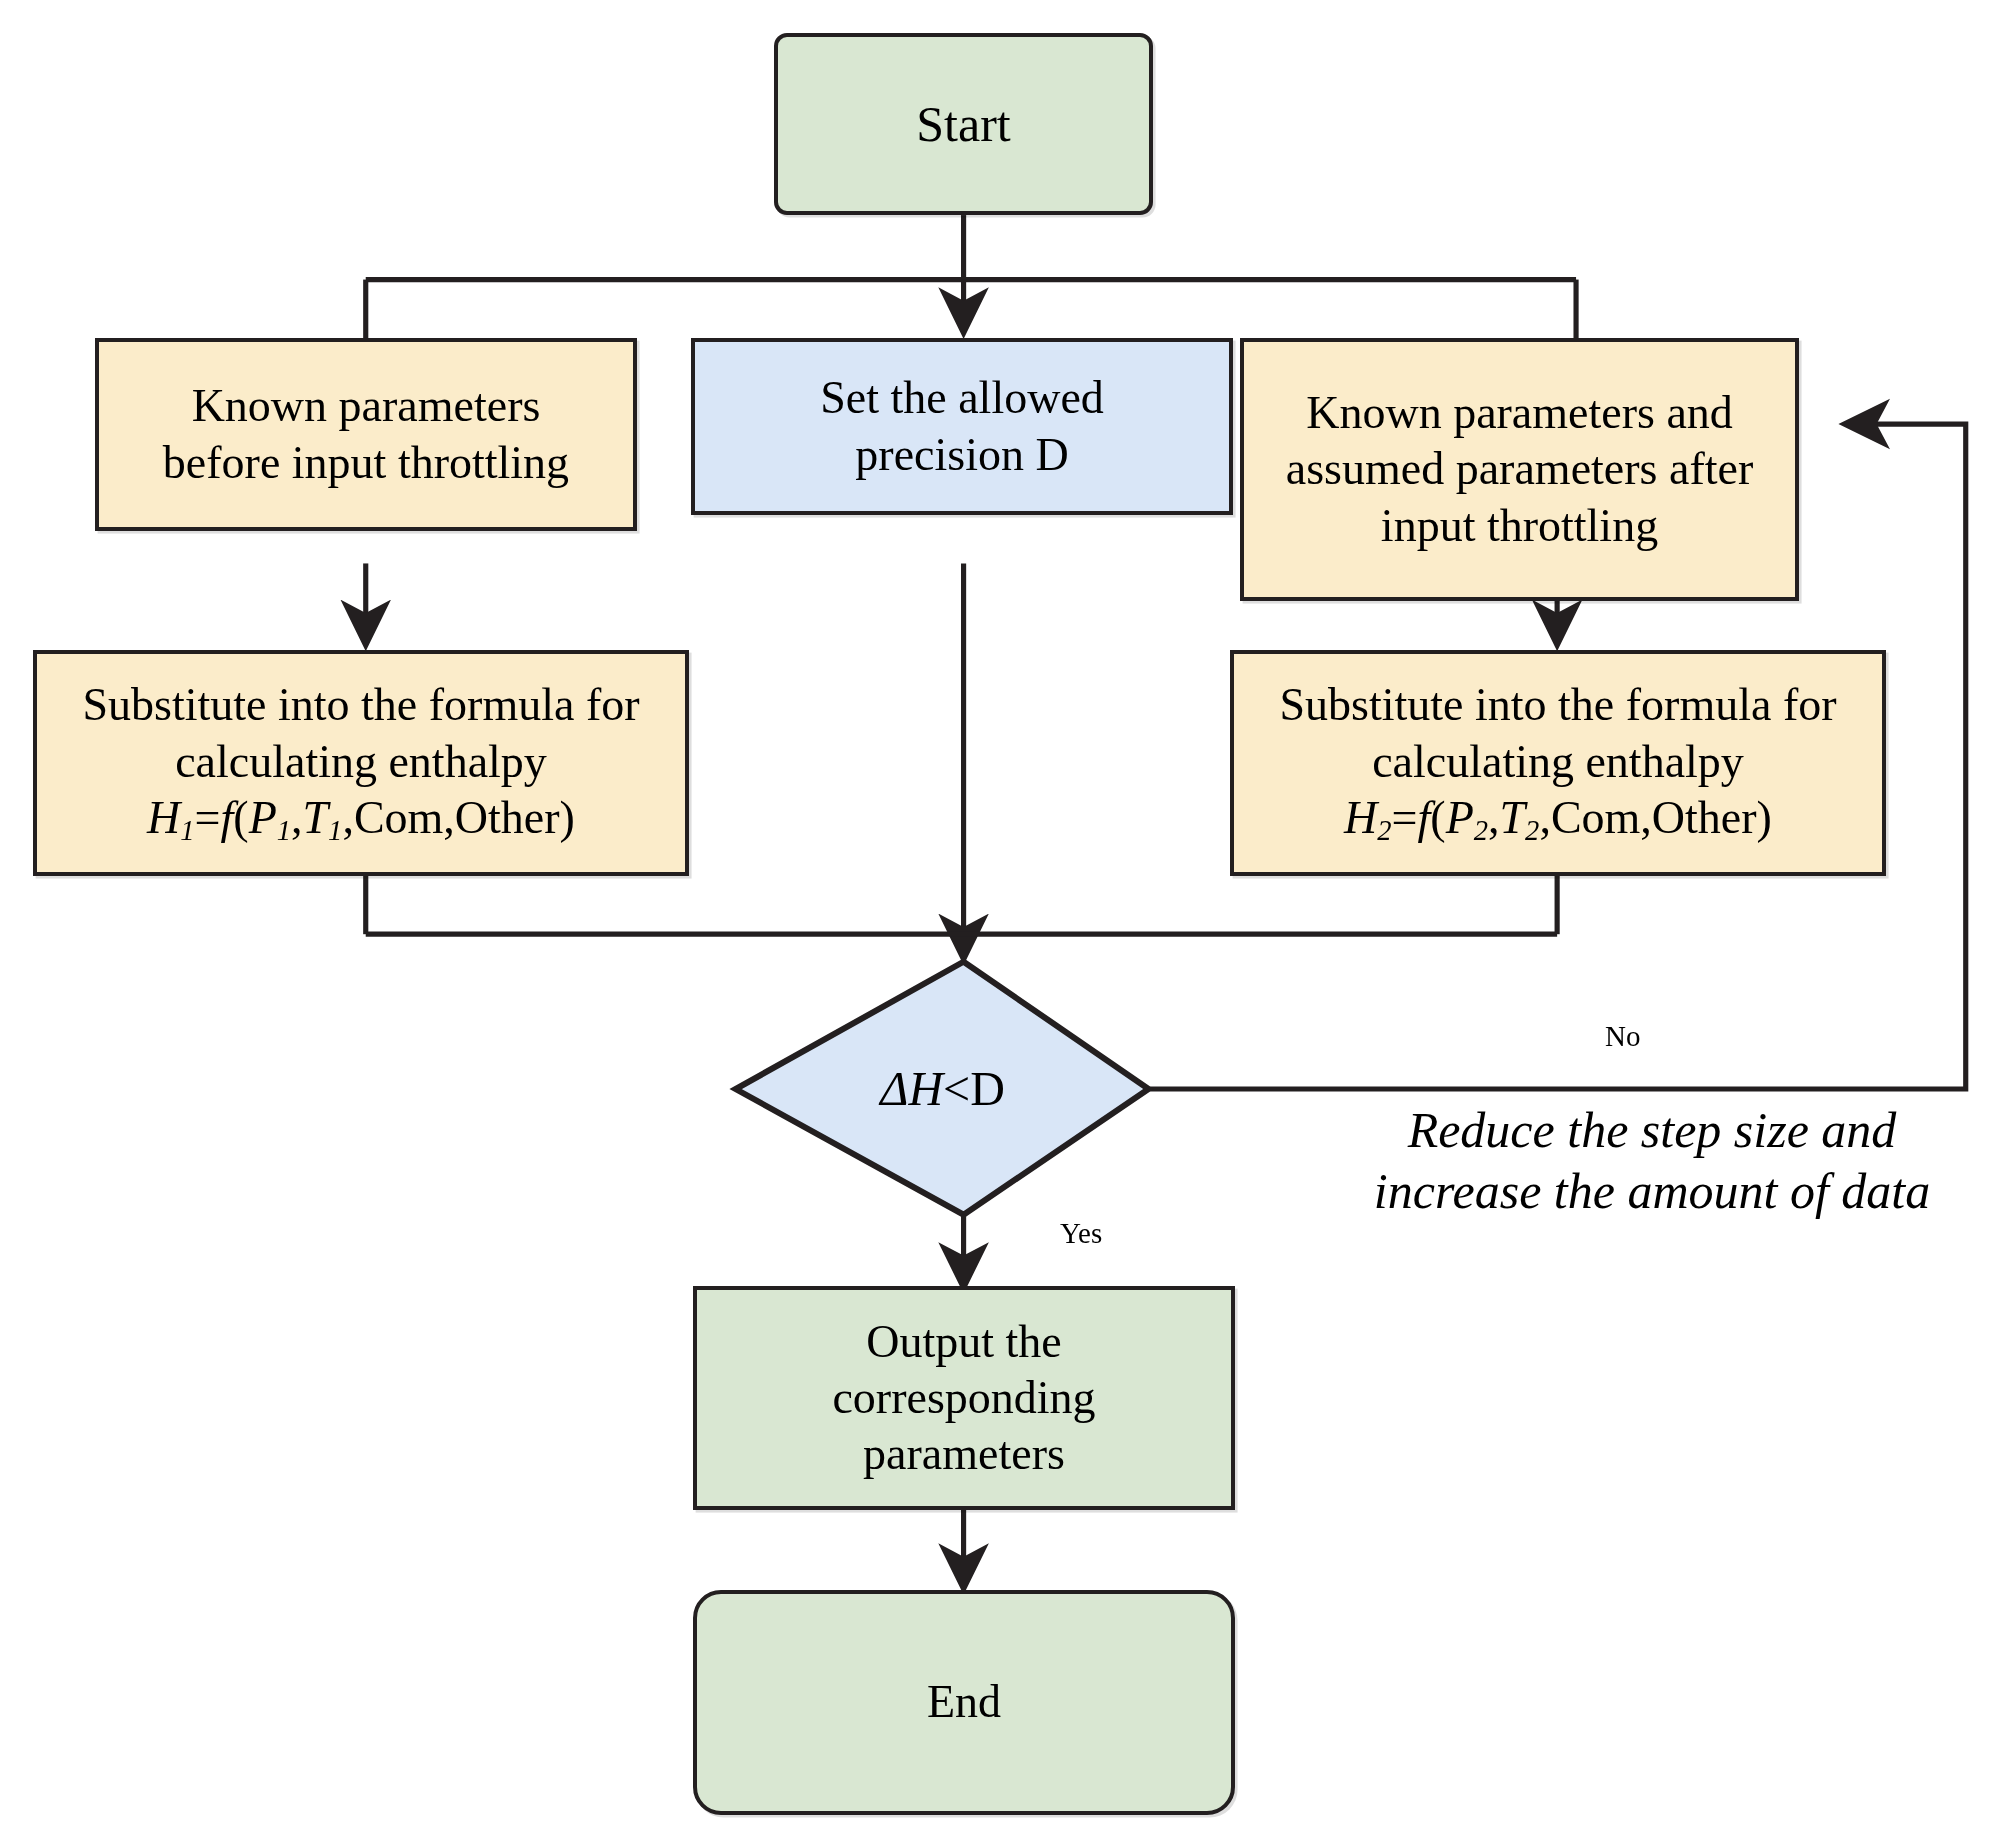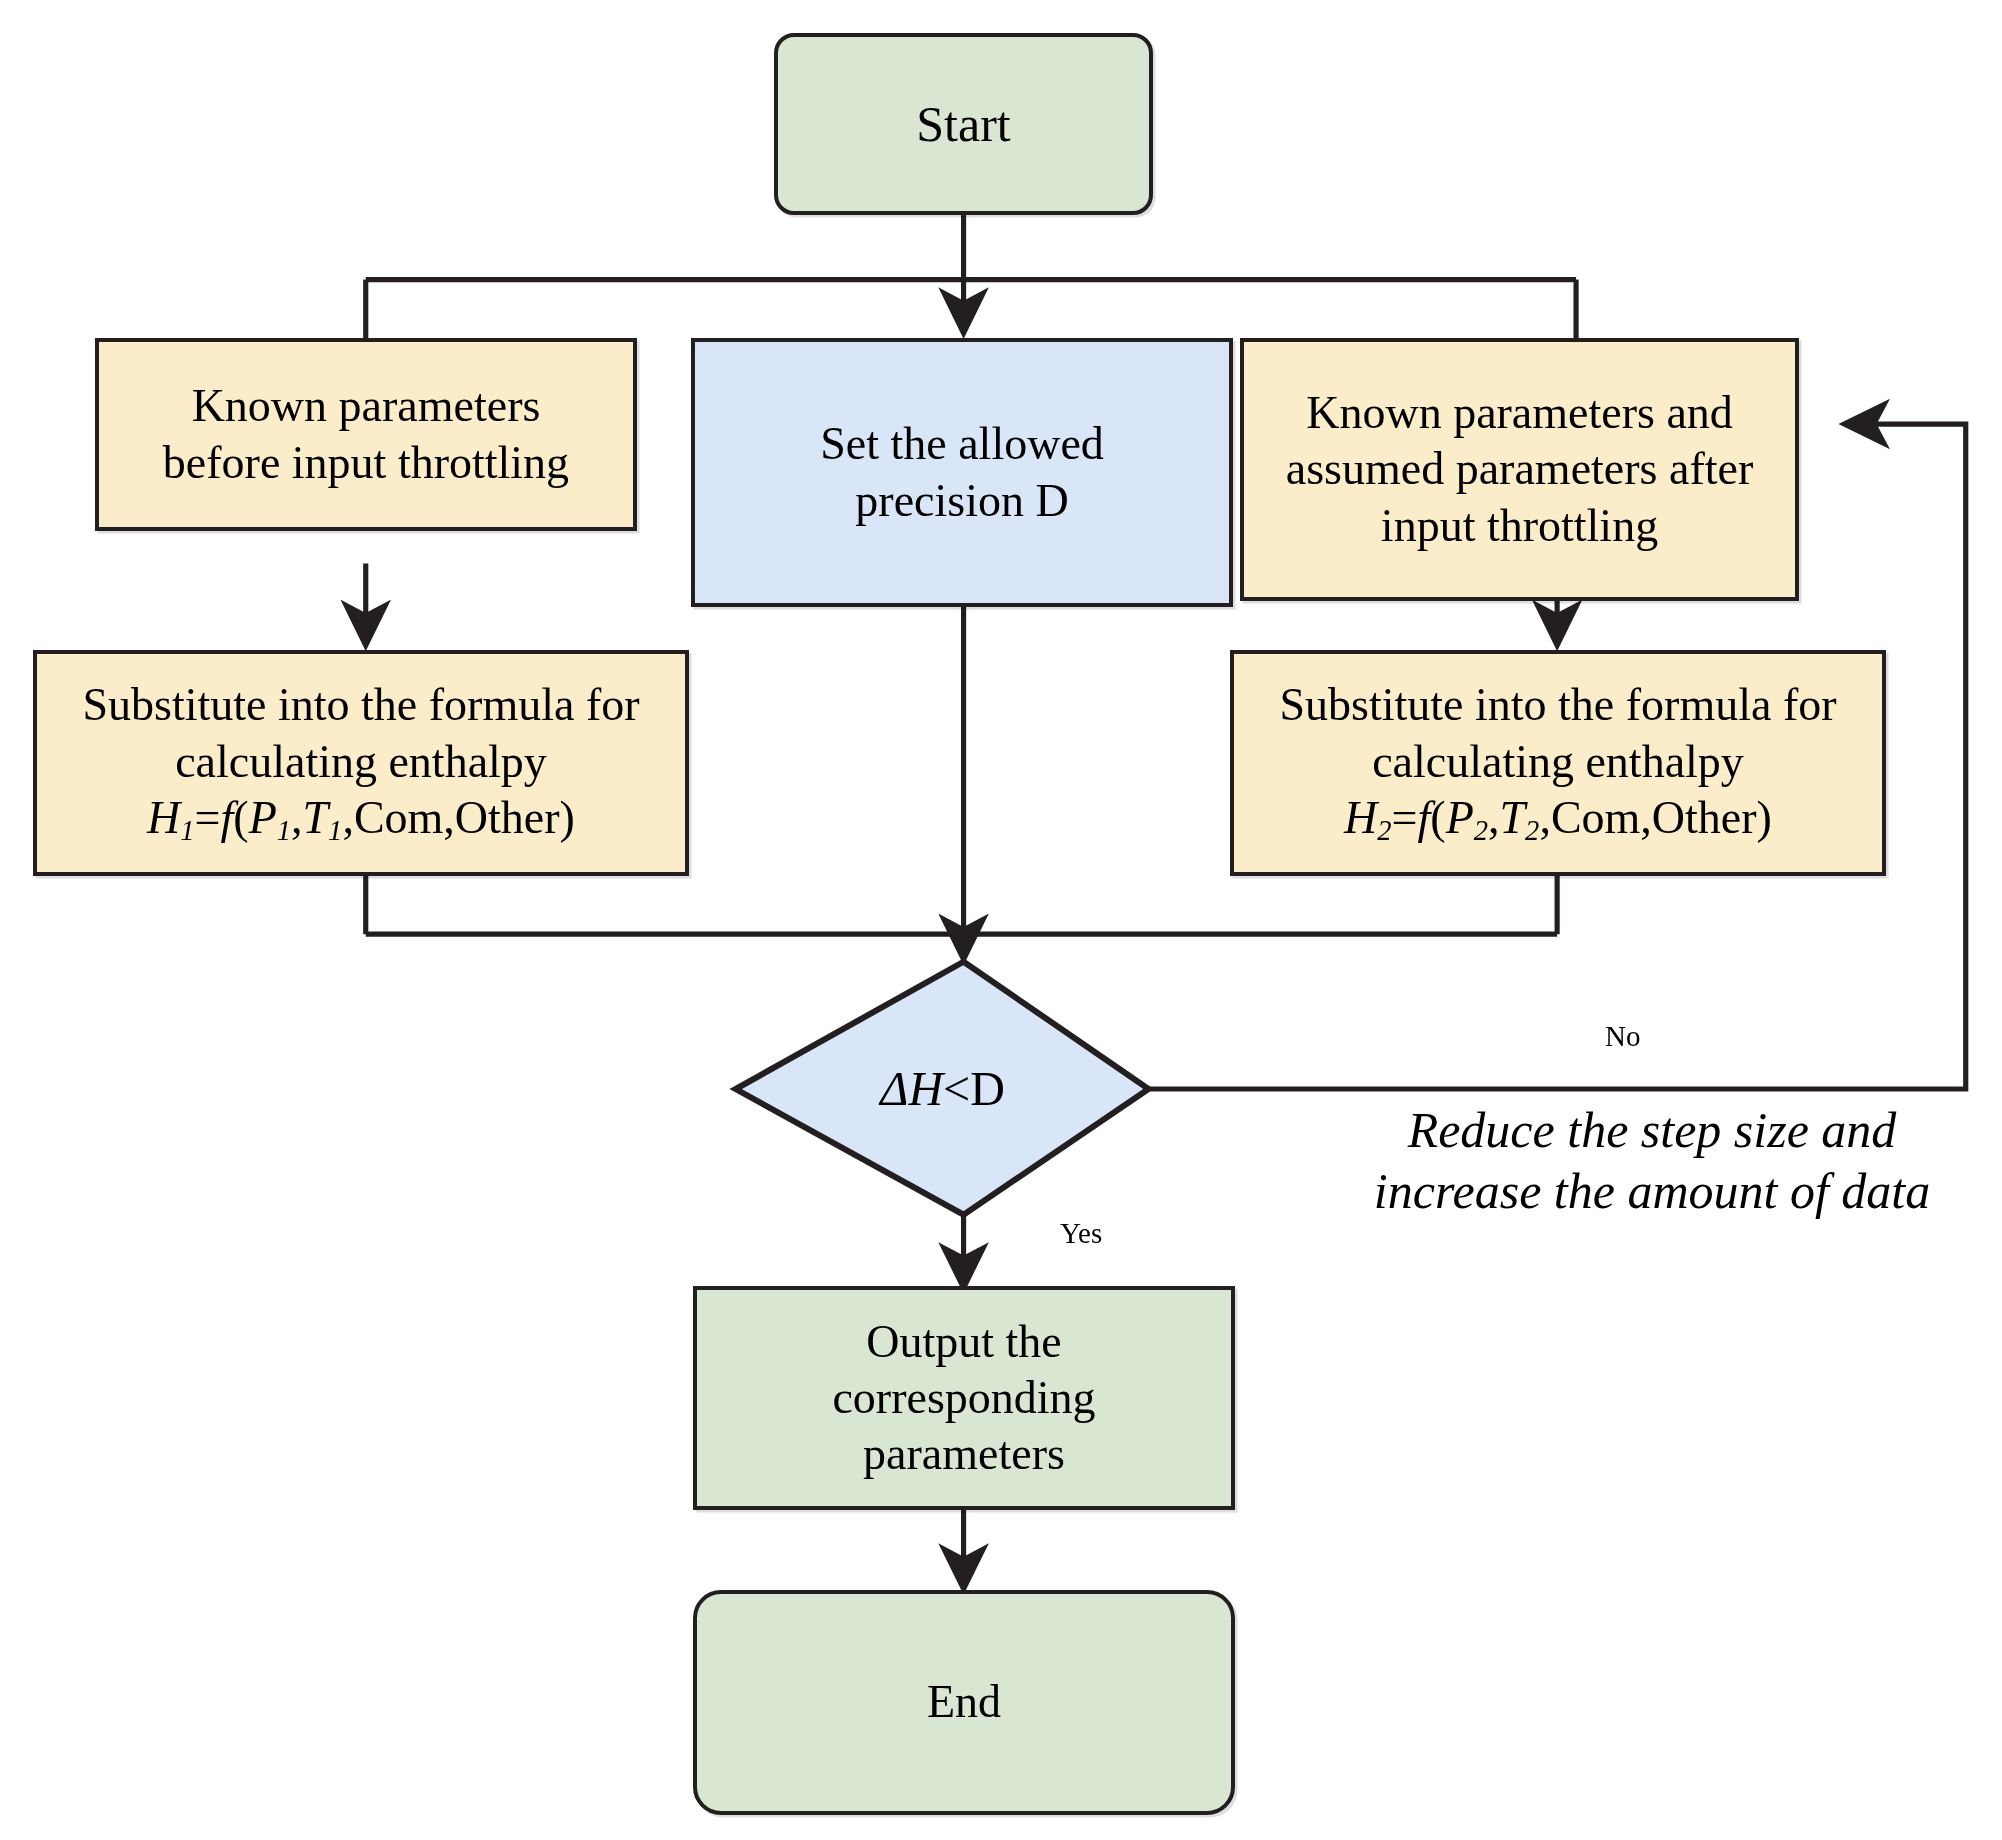--- a/index.html
+++ b/index.html
@@ -37,21 +37,21 @@
     line-height: 1.22;
     box-shadow: 2.6px 2.6px 0 rgba(0,0,0,0.13);
   }
   .node .txt {
     padding: 0 8.6px;
     width: 100%;
   }
   .green  { background: #d9e7d2; }
   .cream  { background: #fbecca; }
   .blue   { background: #d9e6f7; }
-  .terminator { border-radius: 20px; }
+  .terminator { border-radius: 13px; }
   .diamond-wrap {
     position: absolute;
   }
   .diamond-label {
     position: absolute;
     left: 0;
     top: 0;
     width: 100%;
     height: 100%;
     display: flex;
@@ -125,21 +125,21 @@
 
   <div class="node terminator green fs-start" style="left:774px; top:33px; width:379px; height:182px;">
     <span class="txt">Start</span>
   </div>
 
   <div class="node cream fs-box" style="left:95px; top:338px; width:542px; height:193px;">
     <span class="txt" style="white-space: pre-line;">Known parameters
 before input throttling</span>
   </div>
 
-  <div class="node blue fs-box" style="left:691px; top:338px; width:542px; height:269px;">
+  <div class="node blue fs-box" style="left:691px; top:338px; width:542px; height:177px;">
     <span class="txt" style="white-space: pre-line;">Set the allowed
 precision D</span>
   </div>
 
   <div class="node cream fs-box" style="left:1240px; top:338px; width:559px; height:263px;">
     <span class="txt" style="white-space: pre-line;">Known parameters and
 assumed parameters after
 input throttling</span>
   </div>
 

